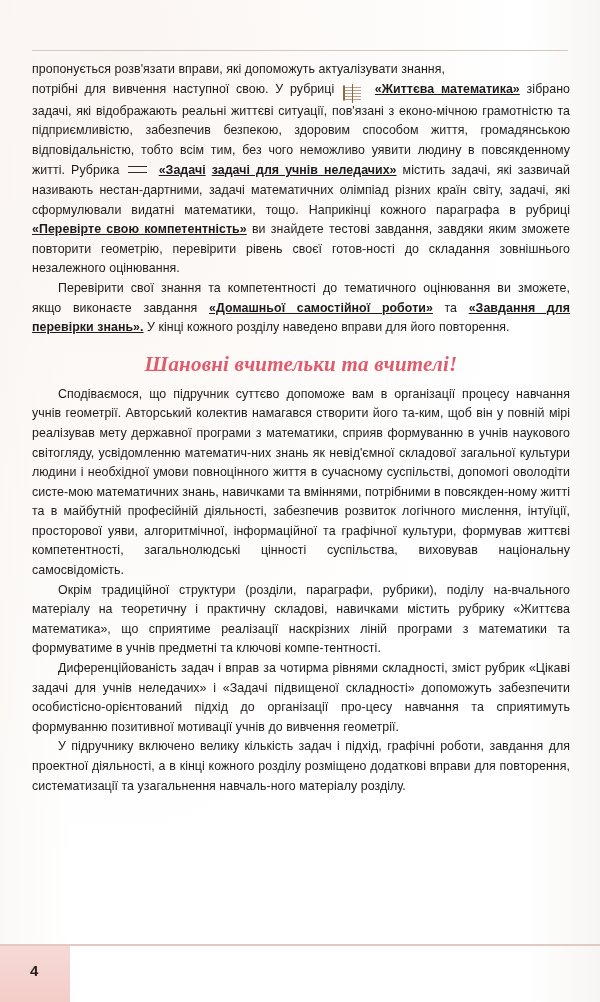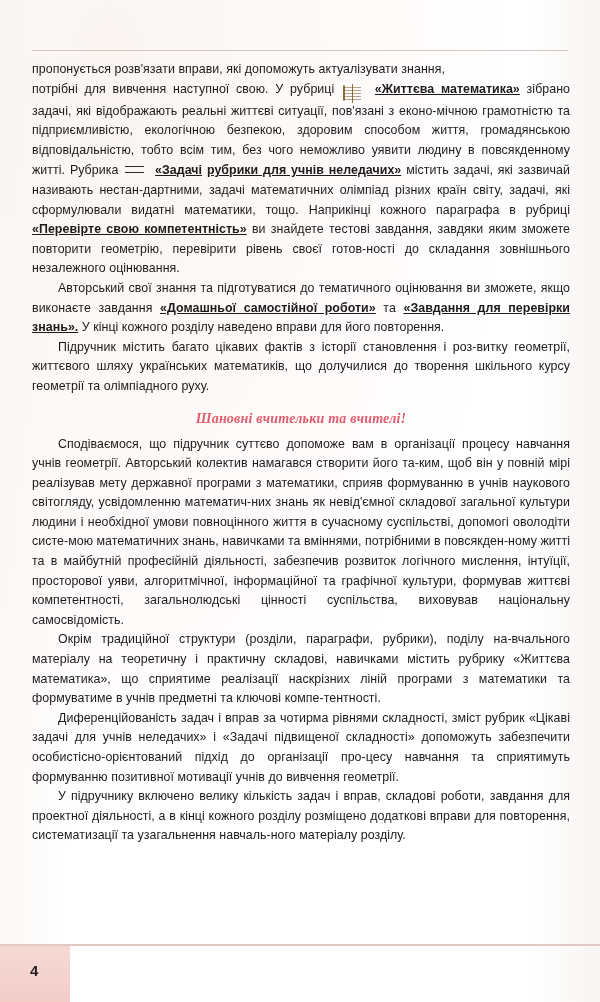--- a/index.html
+++ b/index.html
@@ -66,21 +66,21 @@
     text-indent: 26px;
   }
   p + p { margin-top: 0; }
   .b { font-weight: bold; text-decoration: underline; }
   .heading {
     margin: 14px 0 8px 0;
     text-align: center;
     font-family: "Liberation Serif", serif;
     font-style: italic;
     font-weight: bold;
-    font-size: 14px;
+    font-size: 21px;
     color: #e05c6d;
     letter-spacing: 0.2px;
   }
   
   .icon-inline {
     display: inline-block;
     vertical-align: -4px;
     width: 22px;
     height: 18px;
     margin: 0 3px 0 2px;
@@ -163,48 +163,47 @@
   <div class="content">
 
     <p style="text-align:justify;">
       <span>пропонується  розв'язати  вправи,  які  допоможуть  актуалізувати  знання,</span>
     </p>
 
     <p>
       <span>потрібні для вивчення наступної свою. У рубриці</span>
       <span class="icon-inline"><span class="icon-book"></span></span>
       <span class="b">«Життєва математика»</span>
-      <span>зібрано задачі, які відображають реальні життєві ситуації, пов'язані з еконо-мічною грамотністю та підприємливістю, екологічною безпекою, здоровим способом життя, громадянською відповідальністю, тобто всім тим, без чого</span>
+      <span>зібрано задачі, які відображають реальні життєві ситуації, пов'язані з еконо-мічною грамотністю та підприємливістю, забезпечив безпекою, здоровим способом життя, громадянською відповідальністю, тобто всім тим, без чого</span>
       <span>неможливо уявити людину в повсякденному житті. Рубрика</span>
       <span class="icon-inline"><span class="icon-cube"></span></span>
       <span class="b">«Задачі</span>
-      <span class="b">рубрики для учнів неледачих»</span>
+      <span class="b">задачі для учнів неледачих»</span>
       <span>містить задачі, які зазвичай називають нестан-дартними, задачі математичних олімпіад різних країн світу, задачі, які сформулювали видатні математики, тощо.    Наприкінці кожного параграфа в рубриці</span>
       <span class="b">«Перевірте свою компетентність»</span>
       <span>ви знайдете тестові завдання, завдяки яким зможете повторити геометрію, перевірити рівень своєї готов-ності до складання зовнішнього незалежного оцінювання.</span>
     </p>
 
     <p class="indent">
-      <span>Авторський свої знання та підготуватися до тематичного оцінювання ви зможете, якщо виконаєте завдання</span>
+      <span>Перевірити свої знання та компетентності до тематичного оцінювання ви зможете, якщо виконаєте завдання</span>
       <span class="b">«Домашньої самостійної роботи»</span>
       <span>та</span>
       <span class="b">«Завдання для перевірки знань».</span>
       <span>У кінці кожного розділу наведено вправи для його повторення.</span>
     </p>
 
-    <p class="indent">Підручник містить багато цікавих фактів з історії становлення і роз-витку геометрії, життєвого шляху українських математиків, що долучилися до творення шкільного курсу геометрії та олімпіадного руху.</p>
 
     <div class="heading">Шановні вчительки та вчителі!</div>
 
     <p class="indent">Сподіваємося, що підручник суттєво допоможе вам в організації процесу навчання учнів геометрії. Авторський колектив намагався створити його та-ким, щоб він у повній мірі реалізував мету державної програми з математики, сприяв формуванню в учнів наукового світогляду, усвідомленню математич-них знань як невід'ємної складової загальної культури людини і необхідної умови повноцінного життя в сучасному суспільстві, допомогі оволодіти систе-мою математичних знань, навичками та вміннями, потрібними в повсякден-ному житті та в майбутній професійній діяльності, забезпечив розвиток логічного мислення, інтуїції, просторової уяви, алгоритмічної, інформаційної та графічної культури, формував життєві компетентності, загальнолюдські цінності суспільства, виховував національну самосвідомість.</p>
 
     <p class="indent">Окрім традиційної структури (розділи, параграфи, рубрики), поділу на-вчального матеріалу на теоретичну і практичну складові, навичками містить рубрику «Життєва математика», що сприятиме реалізації наскрізних ліній програми з математики та формуватиме в учнів предметні та ключові компе-тентності.</p>
 
     <p class="indent">Диференційованість задач і вправ за чотирма рівнями складності, зміст рубрик «Цікаві задачі для учнів неледачих» і «Задачі підвищеної складності» допоможуть забезпечити особистісно-орієнтований підхід до організації про-цесу навчання та сприятимуть формуванню позитивної мотивації учнів до вивчення геометрії.</p>
 
-    <p class="indent">У підручнику включено велику кількість задач і вправ, складові роботи, завдання для проектної діяльності, а в кінці кожного розділу розміщено додаткові вправи для повторення, систематизації та узагальнення навчаль-ного матеріалу розділу.</p>
+    <p class="indent">У підручнику включено велику кількість задач і підхід, графічні роботи, завдання для проектної діяльності, а в кінці кожного розділу розміщено додаткові вправи для повторення, систематизації та узагальнення навчаль-ного матеріалу розділу.</p>
 
   </div>
 
   <div class="bottom-rule"></div>
   <div class="folio-bg"></div>
   <div class="folio">4</div>
 </div>
 
 </body></html>

